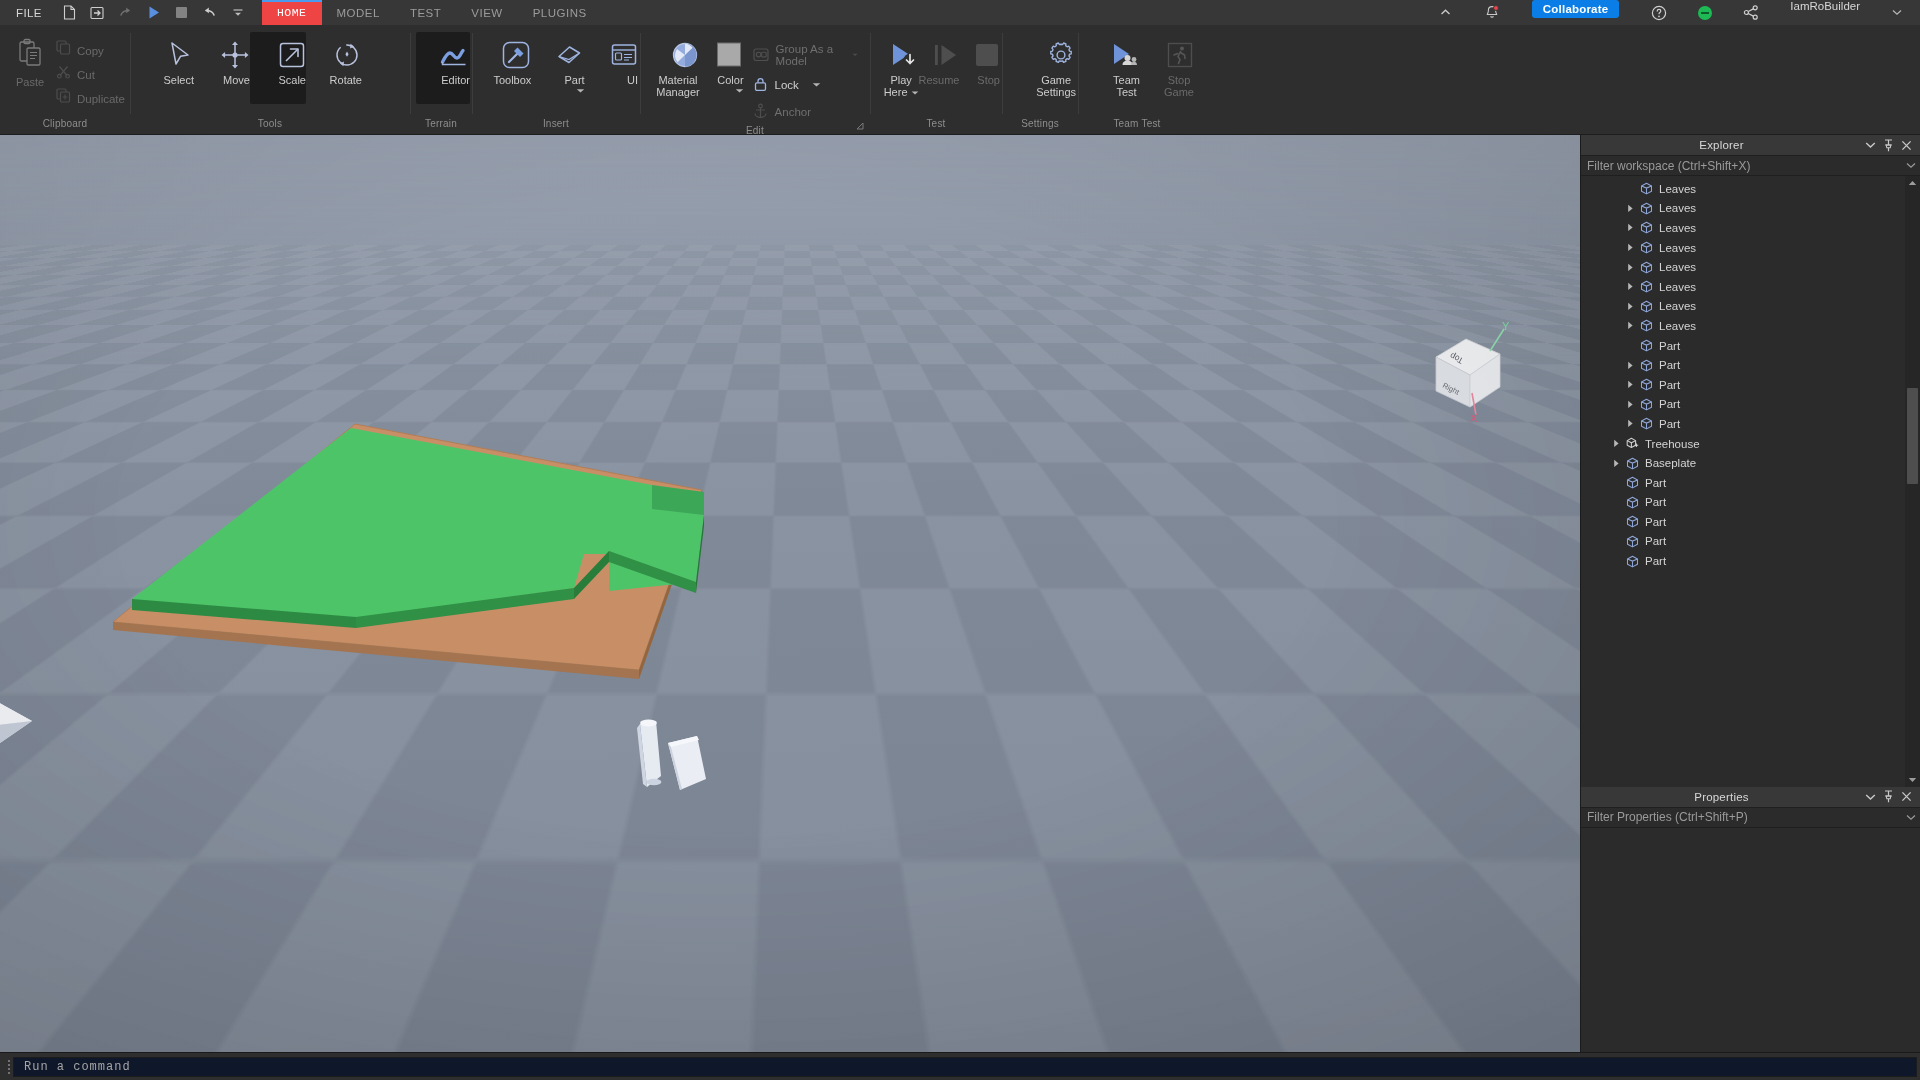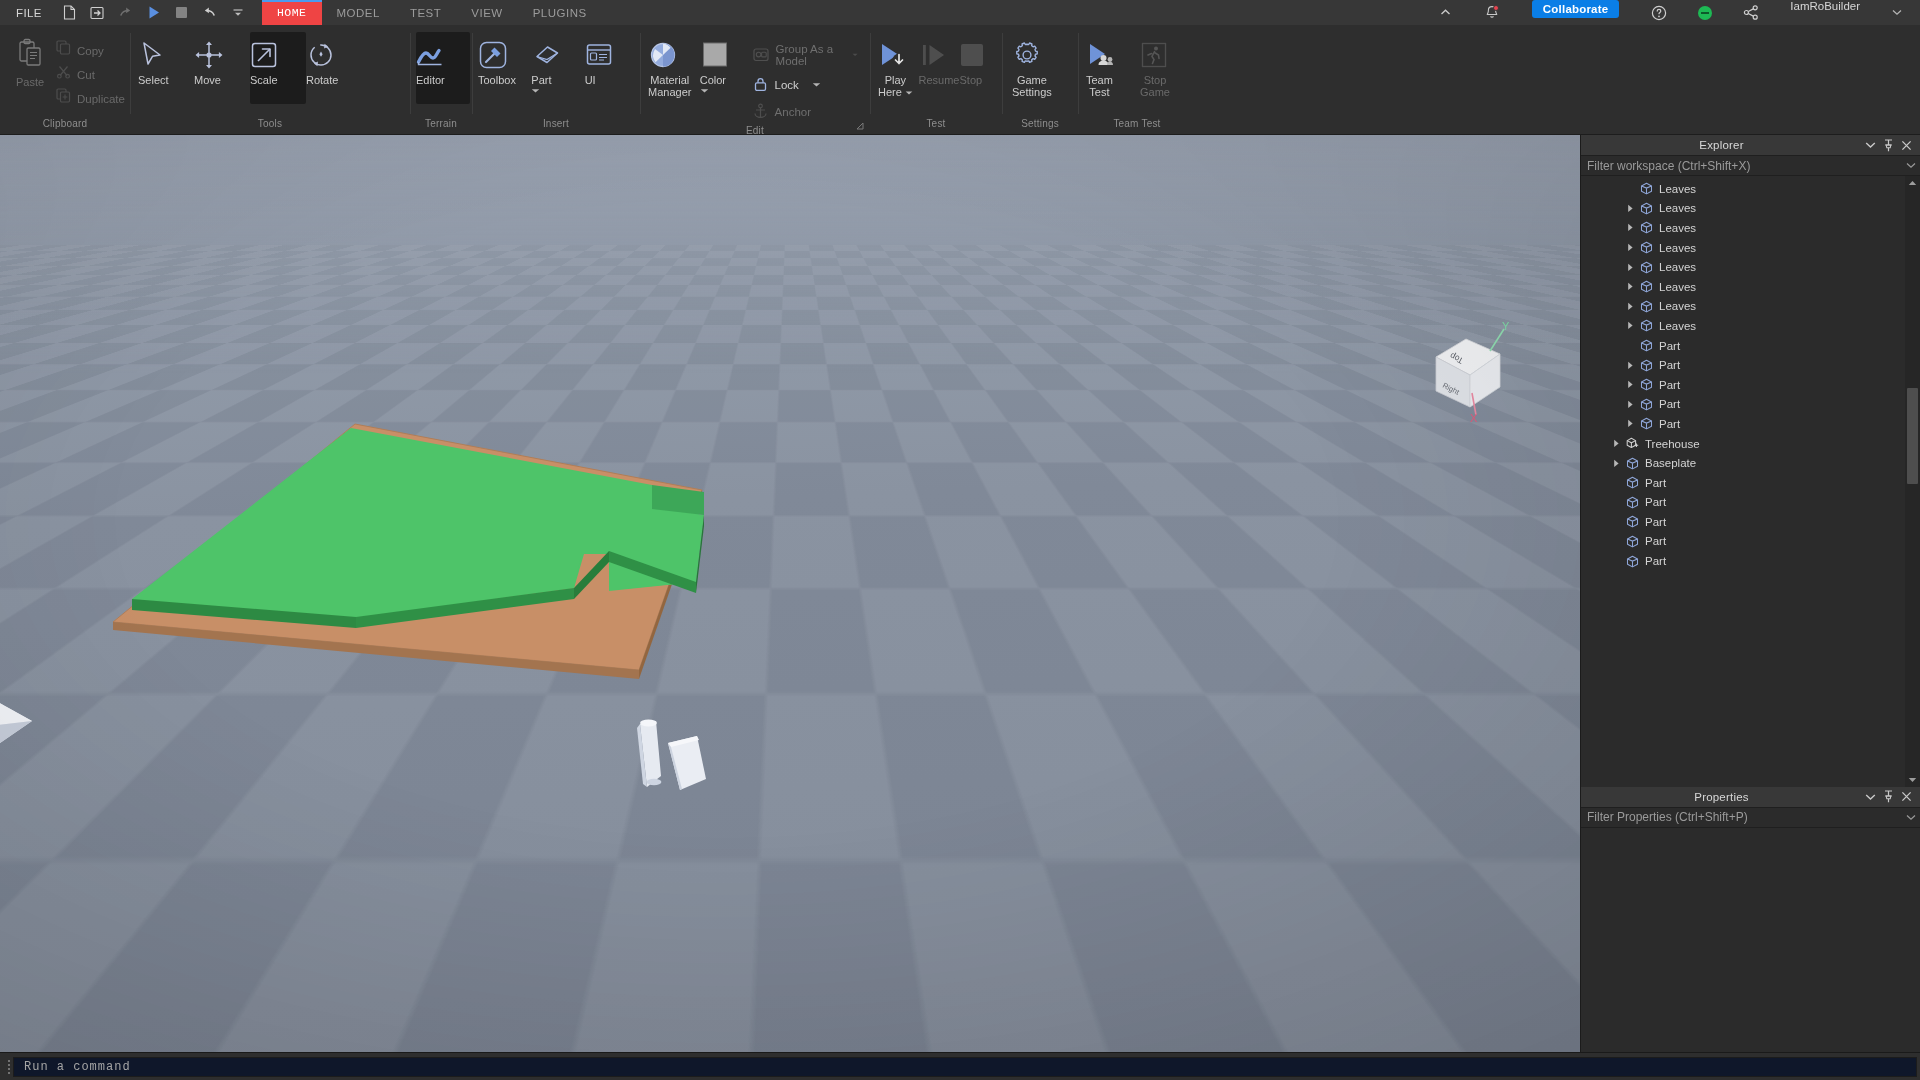--- a/index.html
+++ b/index.html
@@ -59,21 +59,21 @@
   .rgroup { display: flex; flex-direction: column; position: relative; padding: 0 2px; }
   .rgroup-body { flex: 1; display: flex; align-items: flex-start; padding-top: 7px; }
   .rgroup-label {
     height: 18px; line-height: 16px; text-align: center; font-size: 10px;
     color: #8e8e8e; letter-spacing: .2px;
   }
   .rgroup + .rgroup::before {
     content: ""; position: absolute; left: 0; top: 8px; bottom: 20px; width: 1px; background: #3d3d3d;
   }
   .big-btn {
-    width: 56px; min-height: 72px; display: flex; flex-direction: column; align-items: flex-start;
+    width: 56px; min-height: 72px; display: flex; flex-direction: column; align-items: flex-end;
     padding-top: 6px; border-radius: 2px; cursor: default; color: #cccccc;
   }
   .big-btn.wide { width: 66px; }
   .big-btn.sel { background: #1c1c1c; }
   .big-btn .ic { height: 34px; display: flex; align-items: center; justify-content: center; }
   .big-btn .lbl { font-size: 11px; text-align: center; line-height: 13px; margin-top: 2px; }
   .big-btn.disabled { color: #6a6a6a; }
   .big-btn.disabled svg { opacity: .42; }
   .caret-sm { display:block; margin-top:1px; }
 

